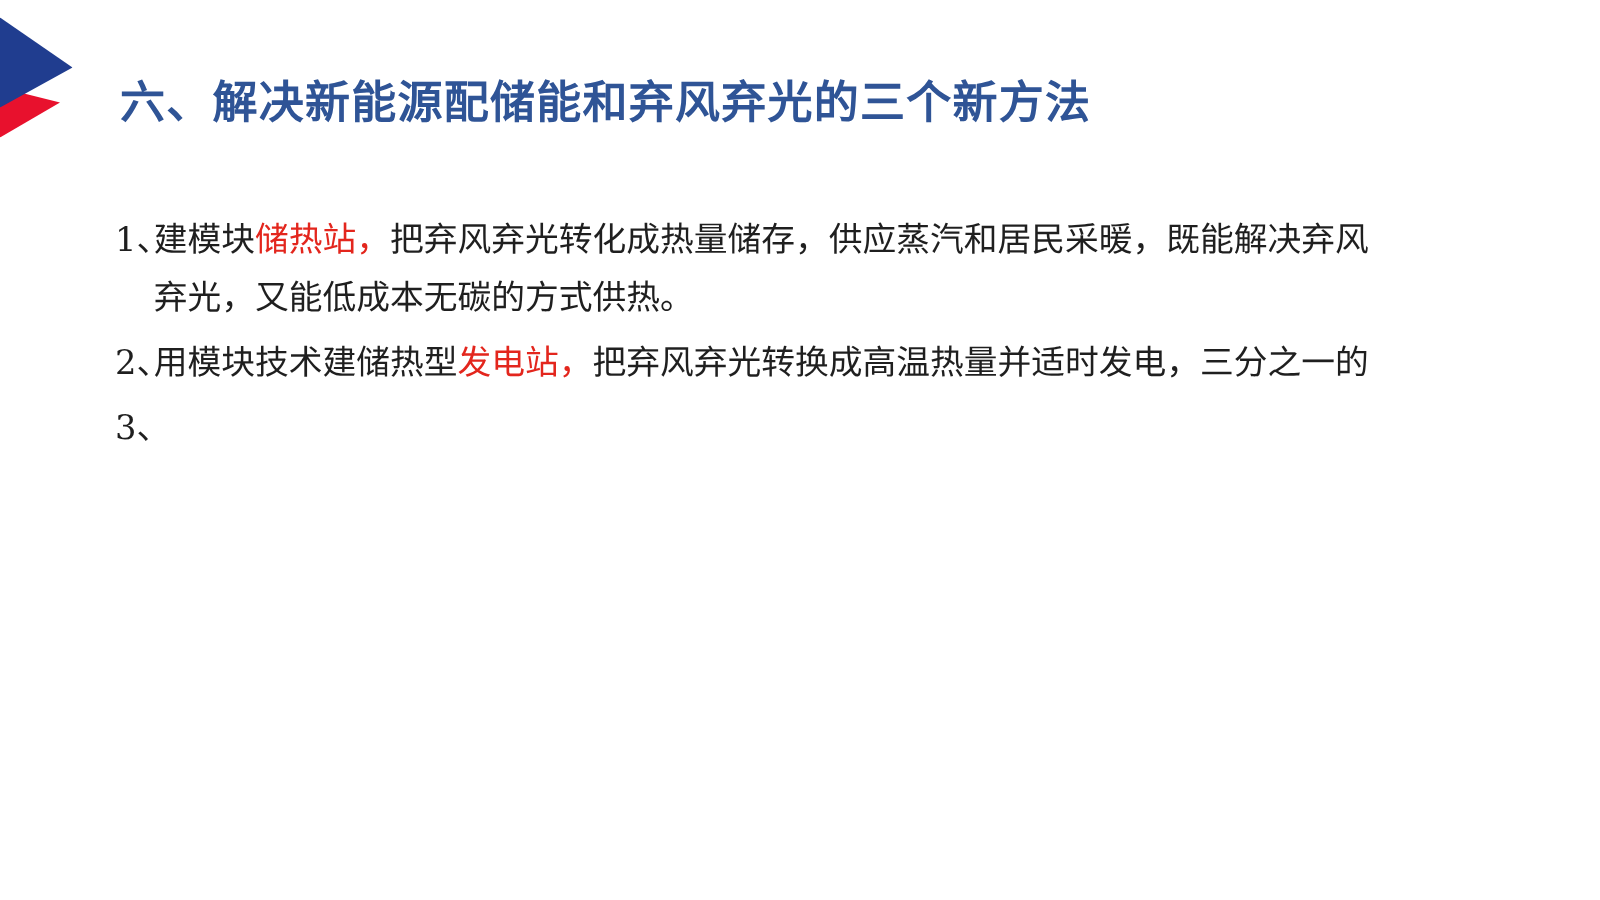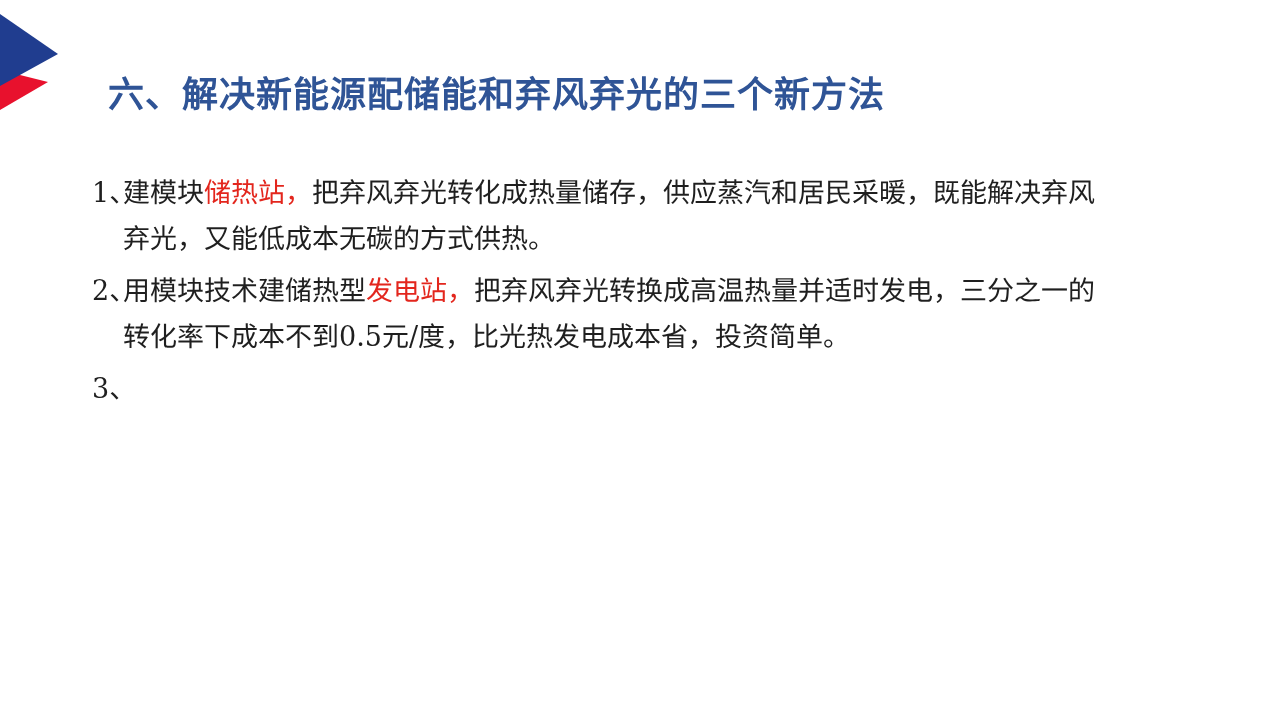--- a/index.html
+++ b/index.html
@@ -32,21 +32,21 @@
     clip-path: polygon(0 70px, 48px 82px, 0 110px);
   }
   .tri-blue {
     background: var(--c-deco-blue, #203d8f);
     clip-path: polygon(0 14px, 58px 54px, 0 86px);
   }
   .title {
     position: absolute;
     left: 92px;
     top: 56px;
-    margin: 16px;
+    margin: 4px;
     font-size: 36px;
     line-height: 44px;
     font-weight: bold;
     letter-spacing: 1px;
     color: var(--c-title, #2f5496);
     white-space: nowrap;
   }
   .points {
     position: absolute;
     left: 92px;
@@ -91,21 +91,20 @@
         <span class="marker">1、</span>
         <div class="lines">
           <div class="line"><span class="seg">建模块</span><span class="seg seg-highlight">储热站，</span><span class="seg">把弃风弃光转化成热量储存，供应蒸汽和居民采暖，既能解决弃风</span></div>
           <div class="line"><span class="seg">弃光，又能低成本无碳的方式供热。</span></div>
         </div>
       </div>
       <div class="point">
         <span class="marker">2、</span>
         <div class="lines">
           <div class="line"><span class="seg">用模块技术建储热型</span><span class="seg seg-highlight">发电站，</span><span class="seg">把弃风弃光转换成高温热量并适时发电，三分之一的</span></div>
-          <div class="line"><span class="seg">转化率下成本不到0.5元/度，比光热发电成本省，投资简单。</span></div>
         </div>
       </div>
       <div class="point">
         <span class="marker">3、</span>
         <div class="lines">
         </div>
       </div>
     </div>
 </div>
 

